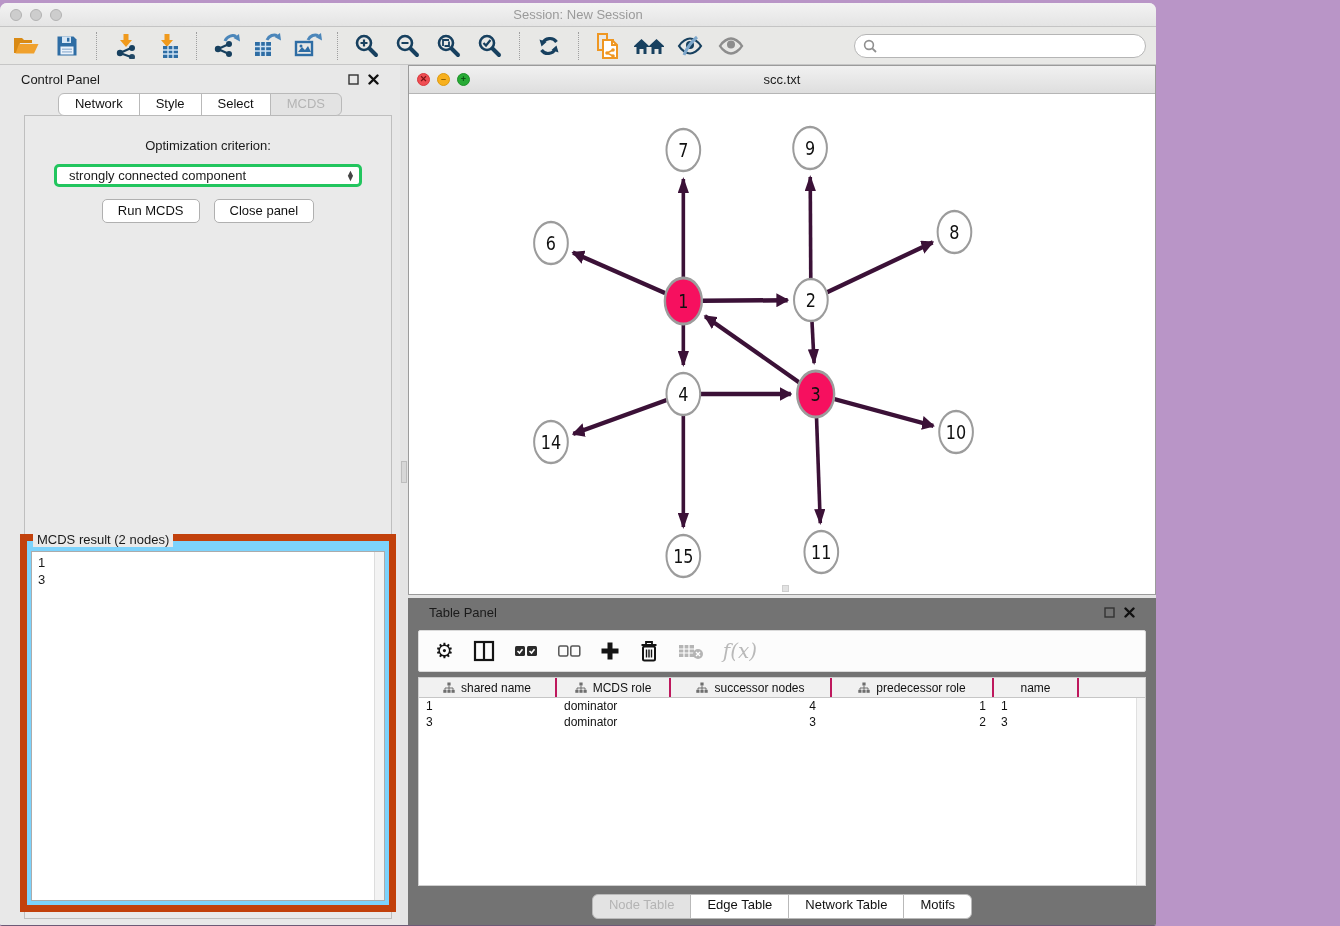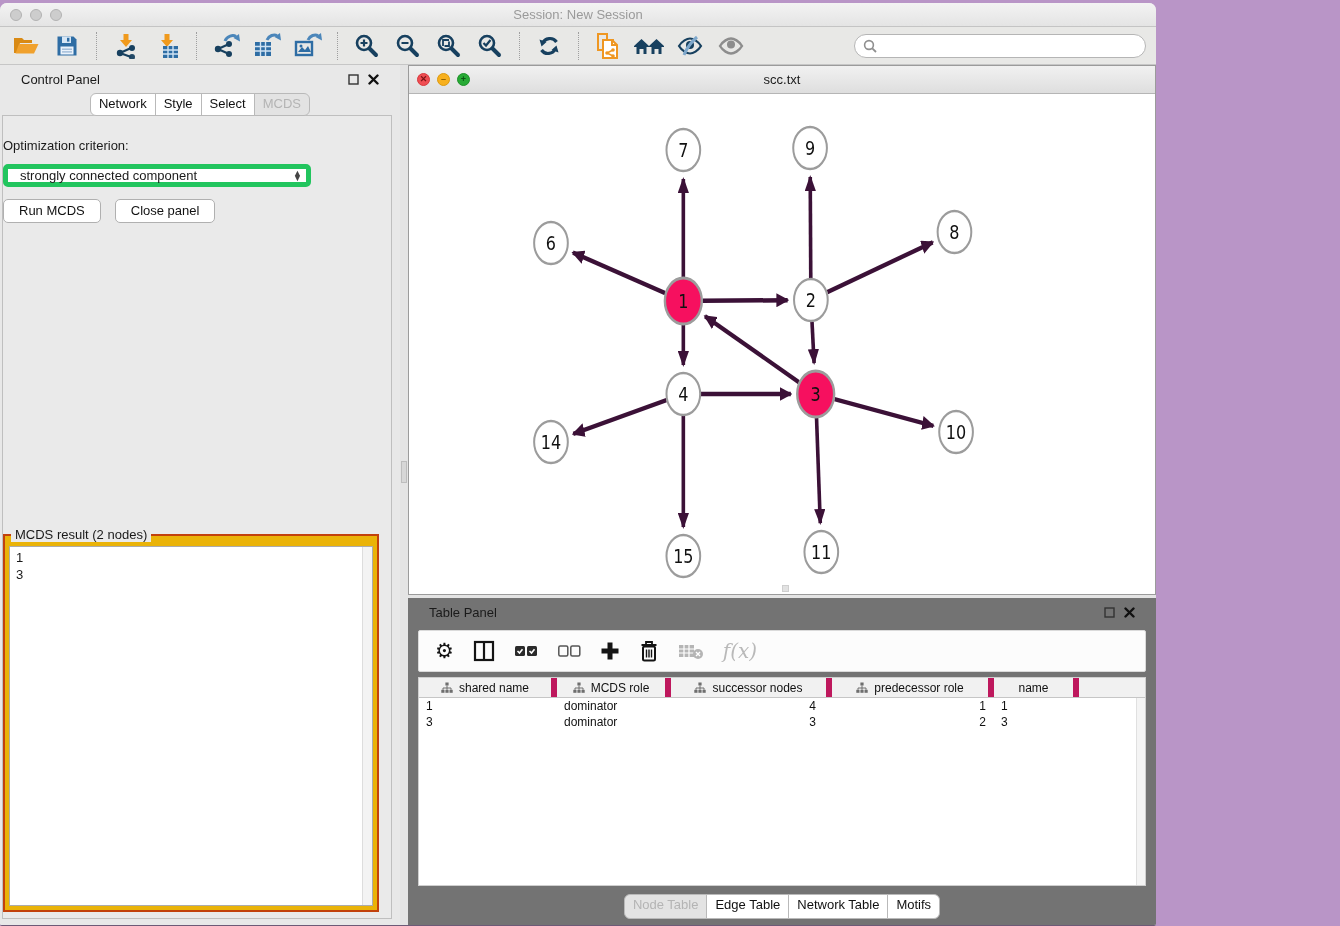--- a/index.html
+++ b/index.html
@@ -30,39 +30,39 @@
   
   .main { flex:1; display:flex; min-height:0; }
 
   
   .control-panel { width:400px; flex:0 0 auto; display:flex; flex-direction:column; background:#e8e8e8; }
   .panel-header { height:28px; display:flex; align-items:center; padding:0 21px; flex:0 0 auto; }
   .panel-title { font-size:13px; color:#1a1a1a; }
   .panel-header-icons { margin-left:auto; display:flex; gap:9px; align-items:center; }
 
   .tabs-row { display:flex; justify-content:center; flex:0 0 auto; height:23px; margin-bottom:-1px; position:relative; z-index:2; }
-  .tab { background:#fff; border:1px solid #b9b9b9; padding:2px 8px 3px; font-size:13px; margin-left:-1px;
+  .tab { background:#fff; border:1px solid #b9b9b9; padding:2px 16px 3px; font-size:13px; margin-left:-1px;
          color:#111; white-space:nowrap; line-height:16px; }
   .tab:first-child { border-radius:6px 0 0 6px; margin-left:0; }
   .tab:last-child { border-radius:0 6px 6px 0; }
   .tab.active { background:#e3e3e3; color:#b4b4b4; }
 
-  .cp-content { flex:1; margin:0 8px 6px 2px; border:1px solid #bfbfbf; background:#eaeaea;
-                display:flex; flex-direction:column; align-items:flex-start; min-height:0; }
+  .cp-content { flex:1; margin:0 8px 6px 24px; border:1px solid #bfbfbf; background:#eaeaea;
+                display:flex; flex-direction:column; align-items:center; min-height:0; }
   .opt-label { margin-top:22px; font-size:13px; }
-  .criterion-select { margin-top:11px; width:308px; height:23px; background:#fff; border:5px solid #22c55e;
+  .criterion-select { margin-top:11px; width:308px; height:23px; background:#fff; border:3px solid #22c55e;
                       border-radius:5px; display:flex; align-items:center; padding:0 4px 0 12px; font-size:13px; }
   .stepper { margin-left:auto; display:flex; flex-direction:column; align-items:center; line-height:5px; color:#444; font-size:9px; }
   .btn-row { margin-top:12px; display:flex; gap:14px; }
   .mac-btn { background:#fff; border:1px solid #b0b0b0; border-radius:5px; padding:3px 15px 4px; font-size:13px;
              font-family:"Liberation Sans",sans-serif; color:#111; }
   .cp-spacer { flex:1; }
 
-  .result-fieldset { width:376px; height:378px; border:2px solid #c2410c; margin-bottom:6px; position:relative;
-                     background:#eab308; flex:0 0 auto; }
+  .result-fieldset { width:376px; height:378px; border:7px solid #c2410c; margin-bottom:6px; position:relative;
+                     background:#7dd3fc; flex:0 0 auto; }
   .result-legend { position:absolute; top:-9px; left:6px; background:#eaeaea; padding:0 4px; font-size:13px; }
   .result-box { position:absolute; inset:10px 4px 4px 4px; background:#fff; border:1px solid #ababab; display:flex; }
   .result-text { flex:1; font-size:13px; padding:2px 0 0 6px; white-space:pre; line-height:17px; font-family:"Liberation Sans",sans-serif; }
   .result-scroll { width:10px; background:#f3f3f3; border-left:1px solid #ddd; }
 
   .v-splitter { width:8px; background:#e4e4e4; position:relative; flex:0 0 auto; }
   .v-splitter .grip { position:absolute; top:396px; left:1px; width:6px; height:22px; background:#d7d7d7; border:1px solid #bdbdbd; }
 
   
   .right-col { flex:1; display:flex; flex-direction:column; min-width:0; }
@@ -88,21 +88,21 @@
   .tp-toolbar { margin:4px 10px 5px 10px; height:42px; background:#fcfcfc; border:1px solid #dadada; border-radius:2px;
                 display:flex; align-items:center; gap:19px; padding:0 16px; flex:0 0 auto; }
   .tp-icon { display:flex; align-items:center; justify-content:center; }
   .gear-glyph { font-family:"DejaVu Sans",sans-serif; font-size:21px; color:#141414; line-height:1; }
   .fx-glyph { font-family:"DejaVu Serif",serif; font-style:italic; font-size:20px; color:#b9b9b9; }
 
   .data-table { margin:0 10px; background:#fff; border:1px solid #cfcfcf; flex:1; min-height:0; overflow:hidden;
                 display:flex; flex-direction:column; position:relative; }
   .thead { display:flex; height:20px; background:#f1f1f1; border-bottom:1px solid #c6c6c6; flex:0 0 auto; }
   .th { display:flex; align-items:center; justify-content:center; gap:6px; font-size:12px; color:#111;
-        border-right:6px solid #be185d; height:100%; }
+        border-right:2px solid #be185d; height:100%; }
   .tbody { flex:1; }
   .tr { display:flex; height:16px; align-items:center; }
   .td { font-size:12px; color:#111; padding:0 7px; white-space:nowrap; overflow:hidden; }
   .table-scroll { position:absolute; right:0; top:20px; bottom:0; width:9px; background:#f4f4f4; border-left:1px solid #e0e0e0; }
 
   .tp-tabs { height:25px; margin:8px 0 6px 0; display:flex; justify-content:center; flex:0 0 auto; }
 
   
   .statusbar { height:40px; background:#ececec; border-top:1px solid #c0c0c0; display:flex; align-items:center;
                padding:0 10px; flex:0 0 auto; }

